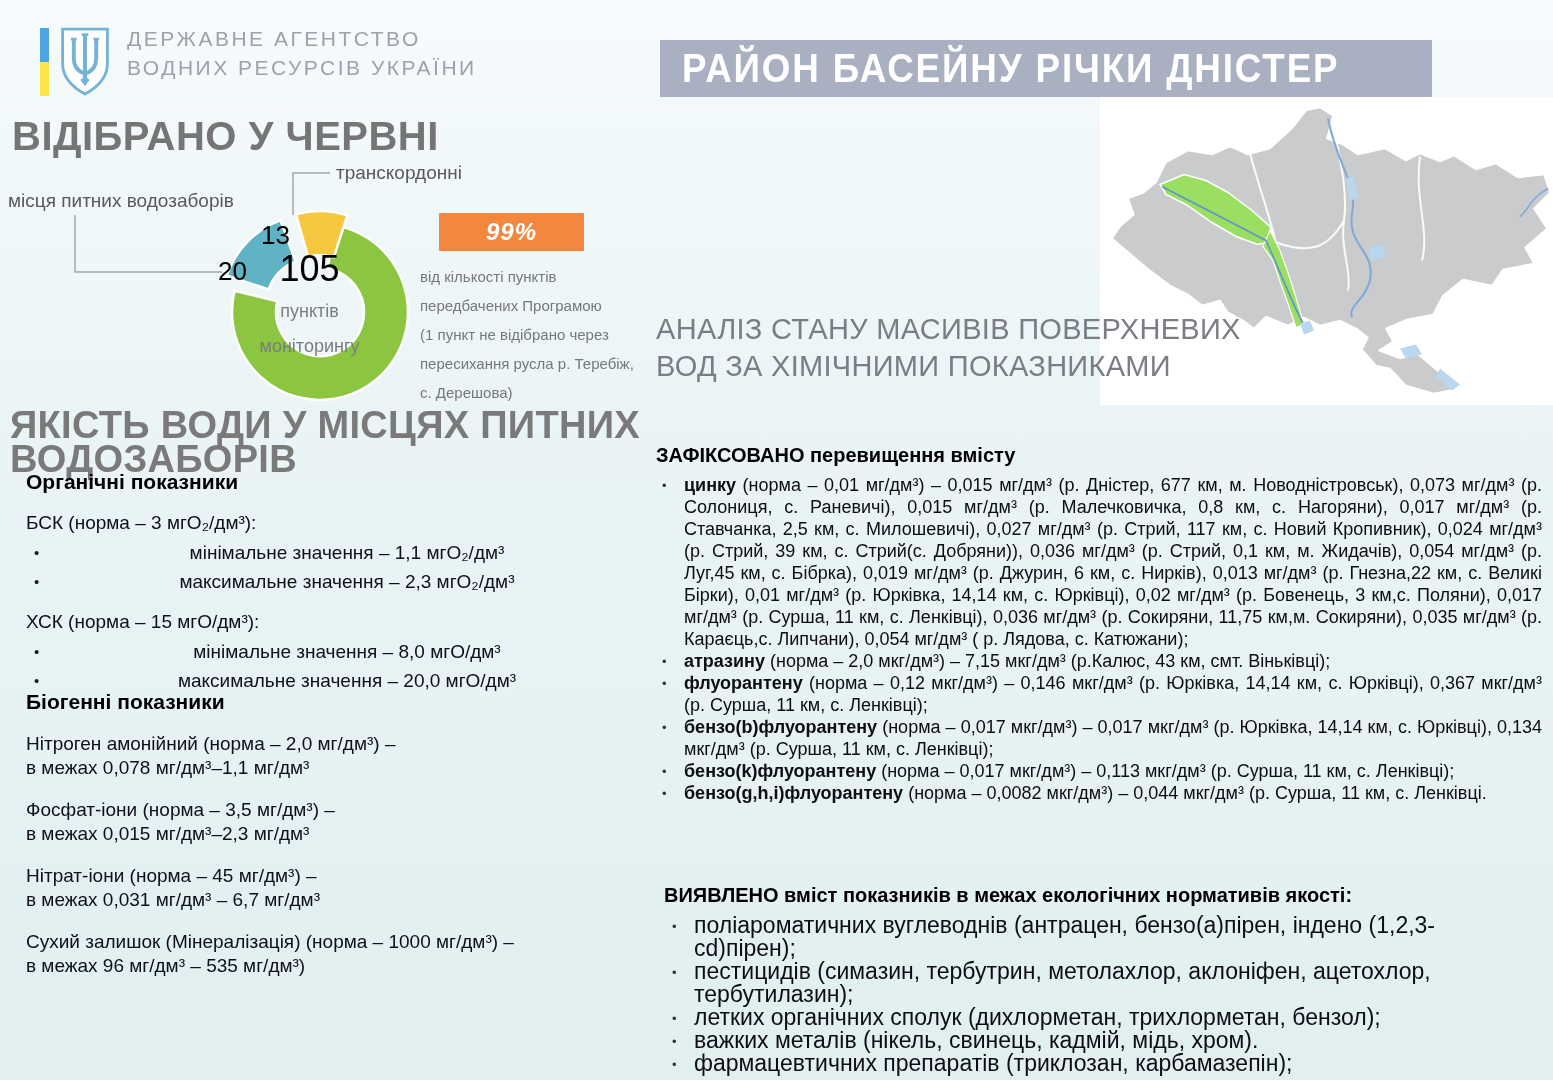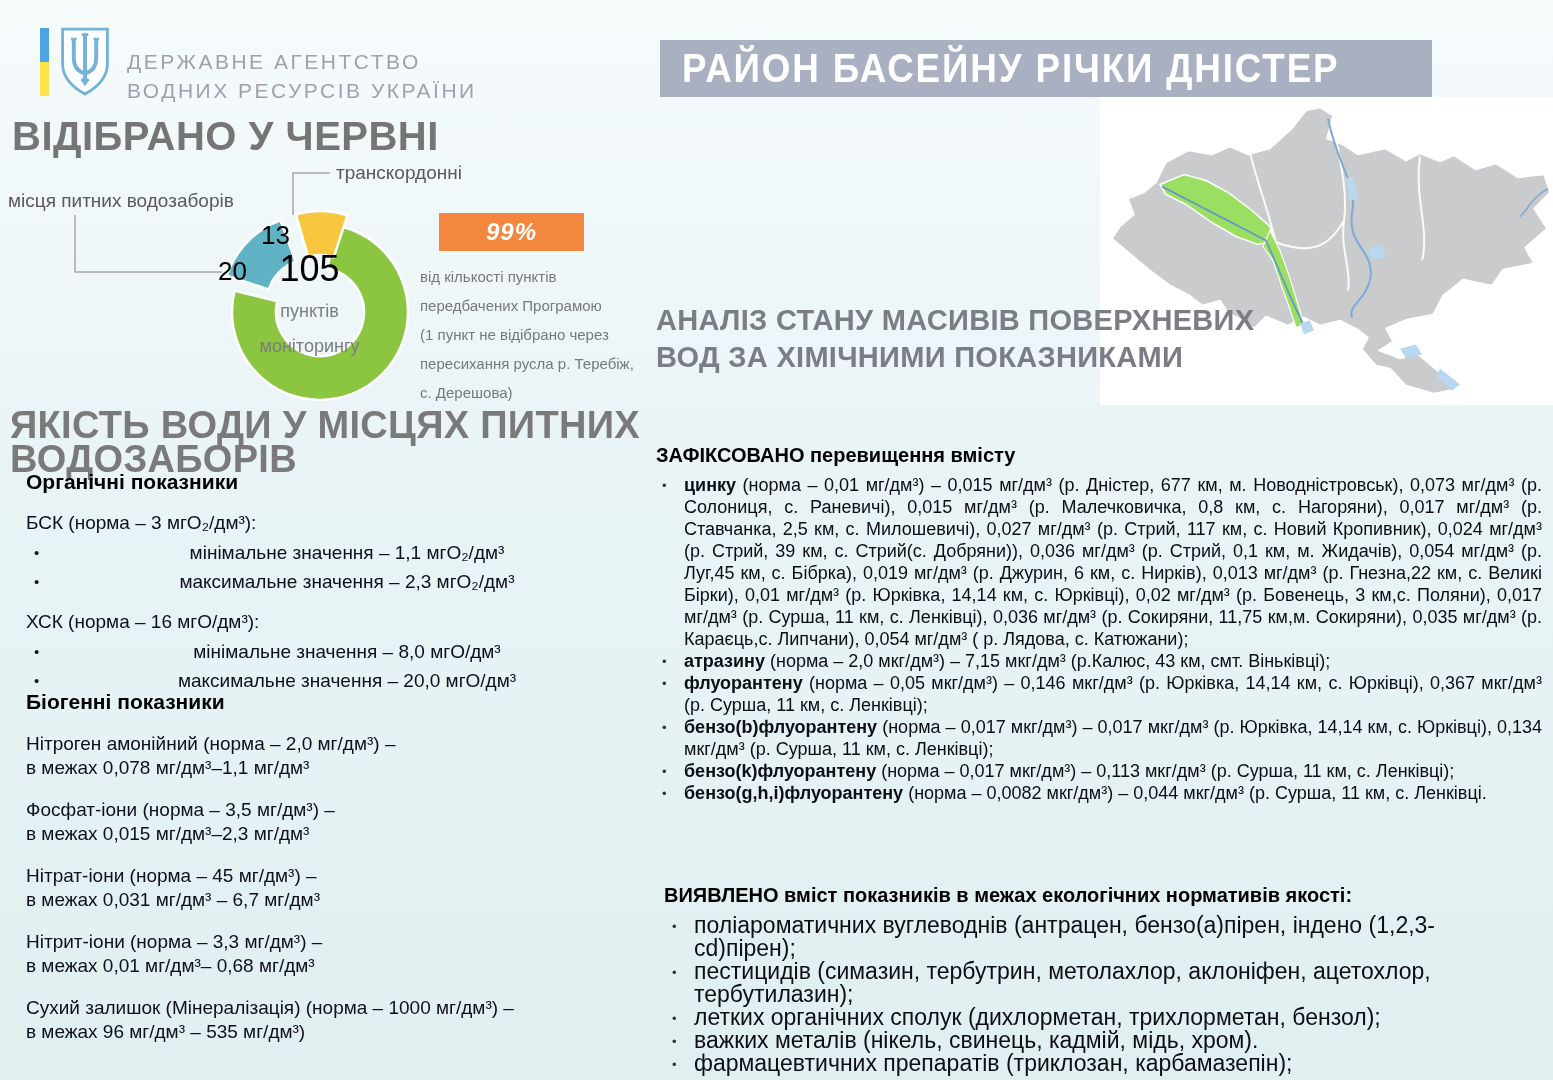--- a/index.html
+++ b/index.html
@@ -7,21 +7,21 @@
   body { font-family:"Liberation Sans", sans-serif; overflow:hidden; }
   .page { position:relative; width:1553px; height:1080px;
           background:linear-gradient(180deg,#f6fbfc 0%, #eaf4f6 40%, #e1eff1 100%); }
 
   
   .logo { position:absolute; left:40px; top:16px; display:flex; align-items:flex-start; }
   .flag { width:9px; height:68px; margin-top:12px; }
   .flag .fb { height:34px; background:#4da4e0; }
   .flag .fy { height:34px; background:#ffe34a; }
   .trident { width:56px; height:90px; margin-left:8px; }
-  .agency-name { margin-left:14px; margin-top:31px; color:#a19fae; font-size:21px;
+  .agency-name { margin-left:14px; margin-top:8px; color:#a19fae; font-size:21px;
                  letter-spacing:2.5px; line-height:29px; font-weight:400; }
 
   .banner { position:absolute; left:660px; top:40px; width:772px; height:57px;
             background:#a8b0c2; color:#ffffff; display:flex; align-items:center;
             padding-left:22px; font-size:40px; font-weight:bold; letter-spacing:2px;
             transform-origin:left center; }
   .banner span { display:inline-block; transform:scaleX(.92); transform-origin:left center; white-space:nowrap; }
 
   
   .mapbox { position:absolute; left:1100px; top:97px; width:453px; height:308px; background:#ffffff; }
@@ -49,21 +49,21 @@
   .left-col { position:absolute; left:26px; top:470px; width:610px; color:#0f0f1e; font-size:19px; }
   .sec-title { font-weight:bold; font-size:21px; color:#000; }
   .norm-head { margin-top:18px; }
   ul.dot-list { list-style:none; margin-top:8px;text-align:center; }
   ul.dot-list li { position:relative; padding-left:32px; margin-bottom:7px; line-height:22px; }
   ul.dot-list li::before { content:"•"; position:absolute; left:8px; top:0; color:#1a1a1a; font-size:15px; }
   .biogenic { position:absolute; left:26px; top:690px; width:610px; color:#0f0f1e; font-size:19px; }
   .bio-item { white-space:pre-line; line-height:24px; margin-top:18px; }
 
   
-  .analysis-title { position:absolute; left:656px; top:302px; font-size:29px; font-weight:bold;
+  .analysis-title { position:absolute; left:656px; top:311px; font-size:29px; font-weight:normal;
                     color:#7b7d85; line-height:37px; white-space:pre-line; letter-spacing:0.3px; }
   .fixed-block { position:absolute; left:656px; top:444px; width:886px; color:#0d0d14; }
   .r-head { font-weight:bold; font-size:20px; color:#000; margin-bottom:7px; }
   ul.xlist { list-style:none; }
   ul.xlist li { position:relative; padding-left:28px; font-size:18px; line-height:22px;
                 text-align:justify; }
   ul.xlist li::before { content:"•"; position:absolute; left:6px; top:1px; color:#333; font-size:13px; }
   ul.xlist li b { font-weight:bold; }
   .within-block { position:absolute; left:664px; top:884px; width:872px; color:#0d0d14; }
   ul.wlist { list-style:none; margin-top:4px; }
@@ -146,50 +146,48 @@
   <div class="quality-title">ЯКІСТЬ ВОДИ У МІСЦЯХ ПИТНИХ
 ВОДОЗАБОРІВ</div>
 
   <div class="left-col">
     <div class="sec-title">Органічні показники</div>
     <p class="norm-head">БСК (норма – 3 мгО₂/дм³):</p>
     <ul class="dot-list">
       <li><span>мінімальне значення – 1,1 мгО₂/дм³</span></li>
       <li><span>максимальне значення – 2,3 мгО₂/дм³</span></li>
     </ul>
-    <p class="norm-head">ХСК (норма – 16 мгО/дм³):</p>
+    <p class="norm-head">ХСК (норма – 15 мгО/дм³):</p>
     <ul class="dot-list">
       <li><span>мінімальне значення – 8,0 мгО/дм³</span></li>
       <li><span>максимальне значення – 20,0 мгО/дм³</span></li>
     </ul>
   </div>
 
   <div class="biogenic">
     <div class="sec-title">Біогенні показники</div>
     <p class="bio-item">Нітроген амонійний (норма – 2,0 мг/дм³) –
 в межах 0,078 мг/дм³–1,1 мг/дм³</p>
     <p class="bio-item">Фосфат-іони (норма – 3,5 мг/дм³) –
 в межах 0,015 мг/дм³–2,3 мг/дм³</p>
     <p class="bio-item">Нітрат-іони  (норма – 45 мг/дм³)  –
 в межах 0,031 мг/дм³ – 6,7 мг/дм³</p>
-    <p class="bio-item">Нітрит-іони (норма – 3,3 мг/дм³)  –
-в межах 0,01 мг/дм³– 0,68 мг/дм³</p>
     <p class="bio-item">Сухий залишок (Мінералізація) (норма – 1000 мг/дм³) –
 в межах 96 мг/дм³ – 535 мг/дм³)</p>
   </div>
 
   <div class="analysis-title">АНАЛІЗ СТАНУ МАСИВІВ ПОВЕРХНЕВИХ
 ВОД ЗА ХІМІЧНИМИ ПОКАЗНИКАМИ</div>
 
   <div class="fixed-block">
     <div class="r-head">ЗАФІКСОВАНО перевищення вмісту</div>
     <ul class="xlist">
       <li><b>цинку</b> <span>(норма – 0,01 мг/дм³) – 0,015 мг/дм³ (р. Дністер, 677 км, м. Новодністровськ), 0,073 мг/дм³ (р. Солониця, с. Раневичі), 0,015 мг/дм³ (р. Малечковичка, 0,8 км, с. Нагоряни), 0,017 мг/дм³ (р. Ставчанка, 2,5 км, с. Милошевичі),  0,027 мг/дм³ (р. Стрий, 117 км, с. Новий Кропивник), 0,024 мг/дм³ (р. Стрий, 39 км, с. Стрий(с. Добряни)), 0,036 мг/дм³ (р. Стрий, 0,1 км, м. Жидачів), 0,054 мг/дм³ (р. Луг,45 км, с. Бібрка), 0,019 мг/дм³ (р. Джурин, 6 км, с. Нирків), 0,013 мг/дм³ (р. Гнезна,22 км, с. Великі Бірки), 0,01 мг/дм³ (р. Юрківка, 14,14 км, с. Юрківці), 0,02 мг/дм³ (р. Бовенець, 3 км,с. Поляни), 0,017 мг/дм³ (р. Сурша, 11 км, с. Ленківці),  0,036 мг/дм³ (р. Сокиряни, 11,75 км,м. Сокиряни), 0,035 мг/дм³ (р. Караєць,с. Липчани), 0,054 мг/дм³ ( р. Лядова, с. Катюжани);</span></li>
       <li><b>атразину</b> <span>(норма – 2,0 мкг/дм³) – 7,15 мкг/дм³ (р.Калюс, 43 км,  смт. Віньківці);</span></li>
-      <li><b>флуорантену</b> <span>(норма – 0,05 мкг/дм³) – 0,146 мкг/дм³ (р. Юрківка, 14,14 км, с. Юрківці), 0,367 мкг/дм³ (р. Сурша, 11 км, с. Ленківці);</span></li>
+      <li><b>флуорантену</b> <span>(норма – 0,12 мкг/дм³) – 0,146 мкг/дм³ (р. Юрківка, 14,14 км, с. Юрківці), 0,367 мкг/дм³ (р. Сурша, 11 км, с. Ленківці);</span></li>
       <li><b>бензо(b)флуорантену</b> <span>(норма – 0,017 мкг/дм³) – 0,017 мкг/дм³ (р. Юрківка, 14,14 км, с. Юрківці), 0,134 мкг/дм³ (р. Сурша, 11 км, с. Ленківці);</span></li>
       <li><b>бензо(k)флуорантену</b> <span>(норма – 0,017 мкг/дм³) – 0,113 мкг/дм³ (р. Сурша, 11 км, с. Ленківці);</span></li>
       <li><b>бензо(g,h,i)флуорантену</b> <span>(норма – 0,0082 мкг/дм³) – 0,044 мкг/дм³ (р. Сурша, 11 км, с. Ленківці.</span></li>
     </ul>
   </div>
 
   <div class="within-block">
     <div class="r-head">ВИЯВЛЕНО вміст показників в межах екологічних нормативів якості:</div>
     <ul class="wlist">
       <li><span>поліароматичних вуглеводнів (антрацен, бензо(а)пірен, індено (1,2,3-cd)пірен);</span></li>

